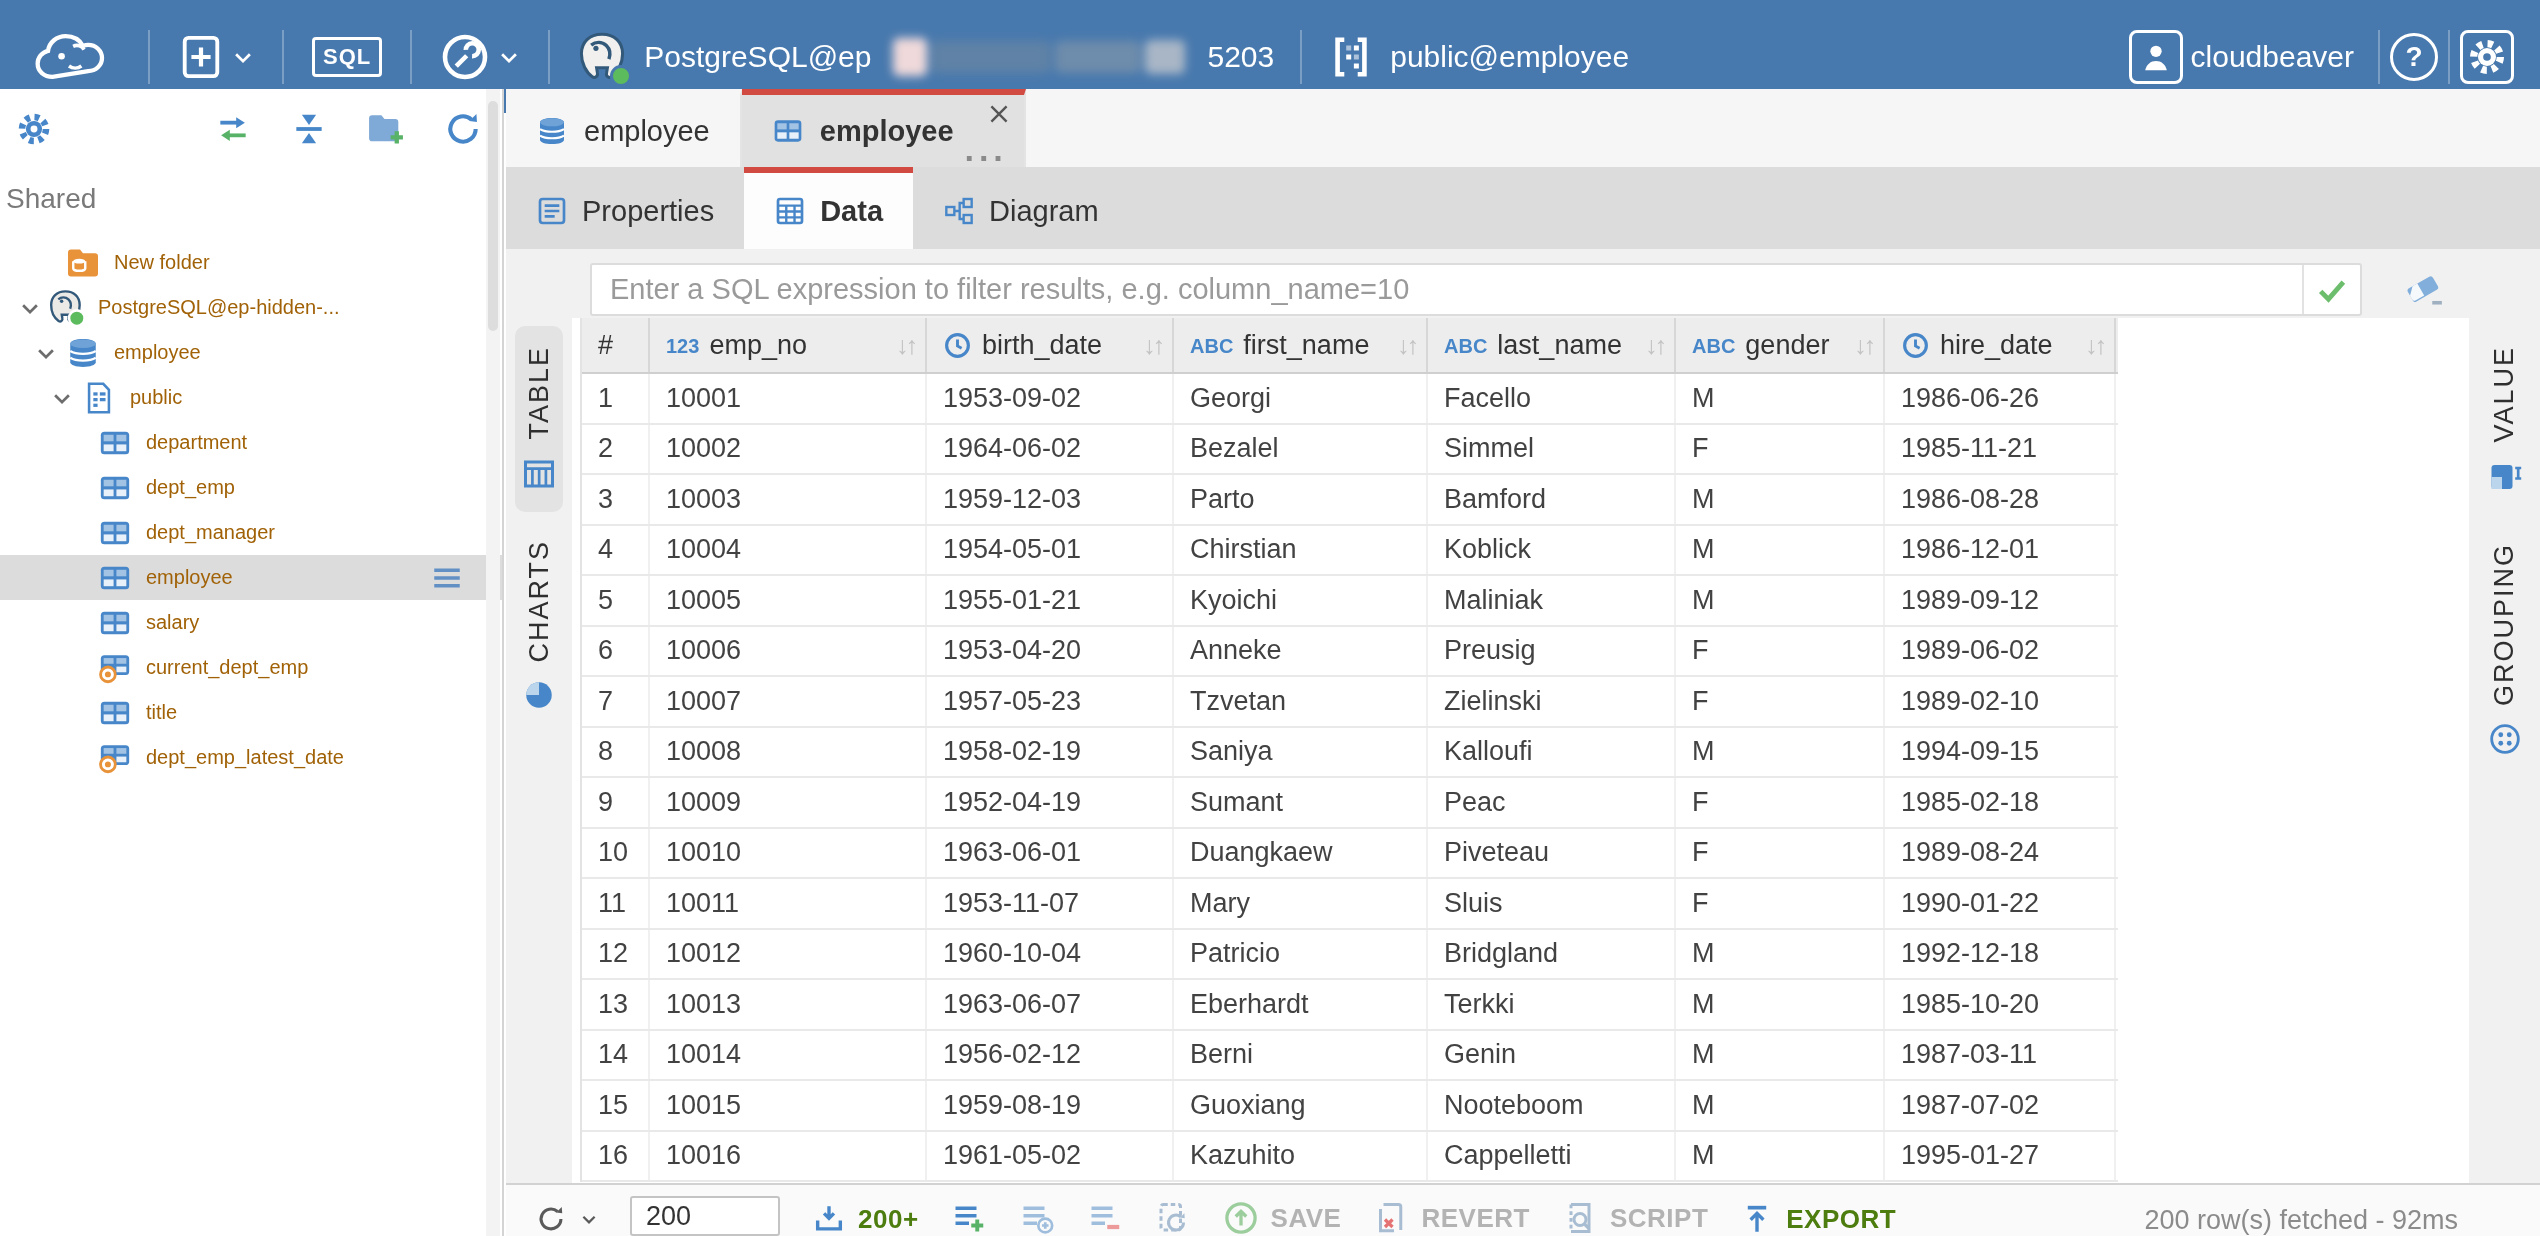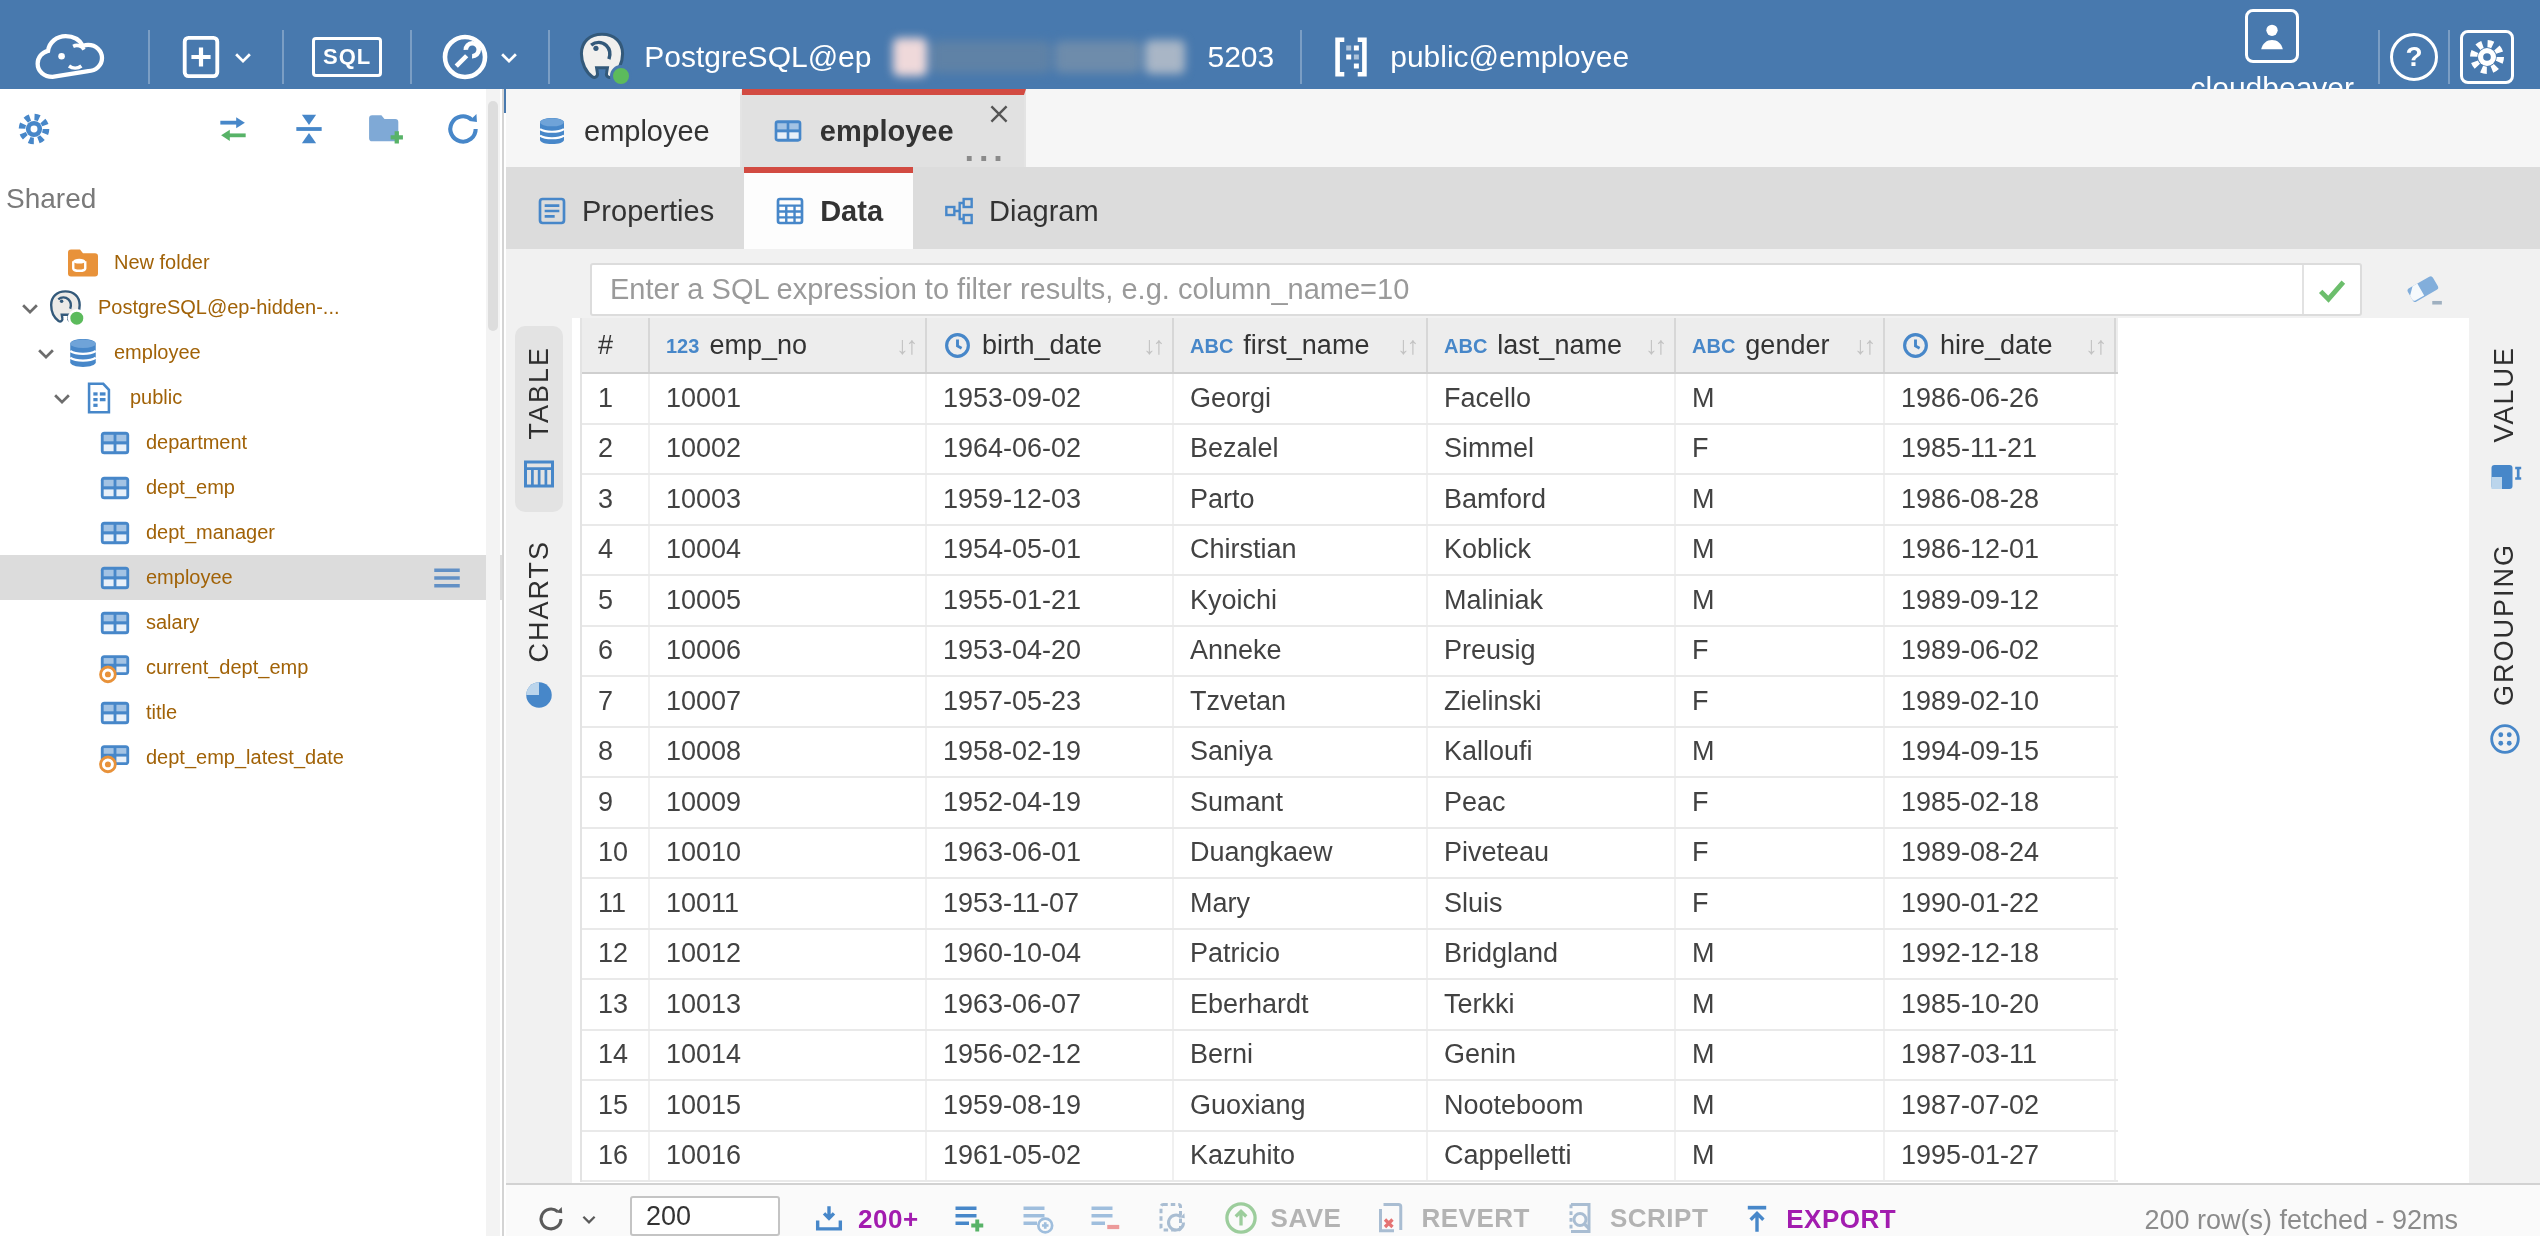--- a/index.html
+++ b/index.html
@@ -20,21 +20,21 @@
   .conn-icon-wrap{position:relative;width:52px;height:52px;flex:none;}
   .status-dot{position:absolute;right:-4px;bottom:-4px;width:22px;height:22px;border-radius:50%;
               background:#5CBB5C;border:3px solid #4879AE;}
   .redacted{display:inline-flex;align-items:center;gap:4px;margin:0 6px;filter:blur(5px);}
   .redacted i{display:inline-block;border-radius:6px;}
   .redacted .r1{width:34px;height:38px;background:#efd9da;}
   .redacted .r2{width:120px;height:32px;background:#5f82a6;}
   .redacted .r3{width:86px;height:32px;background:#6e8cab;}
   .redacted .r4{width:40px;height:34px;background:#a9b6c6;}
   .spacer{flex:1;}
-  .user{display:flex;align-items:center;gap:8px;padding:0 14px;cursor:pointer;flex-direction:column;}
+  .user{display:flex;align-items:center;gap:8px;padding:0 14px;cursor:pointer;}
   .round-btn{width:48px;height:48px;border-radius:50%;border:3px solid #fff;color:#fff;
              display:flex;align-items:center;justify-content:center;font-size:28px;font-weight:bold;
              background:none;cursor:pointer;flex:none;}
   .sq-btn{width:54px;height:54px;border-radius:8px;border:3px solid #fff;display:flex;
           align-items:center;justify-content:center;background:none;cursor:pointer;flex:none;}
 
   
   .sidebar{position:absolute;top:89px;left:0;width:504px;bottom:0;background:#fff;
            border-right:2px solid #d4d4d4;overflow:hidden;}
   .side-toolbar{display:flex;align-items:center;padding:16px 20px 0 16px;gap:38px;height:64px;}
@@ -91,21 +91,21 @@
            font-size:27px;color:#333;cursor:pointer;overflow:hidden;}
   .gh-label{margin-right:auto;white-space:nowrap;}
   .type-txt{color:#4787C9;font-weight:bold;font-size:20px;flex:none;}
   .sort-arrows{color:#c2c2c2;font-size:25px;letter-spacing:-3px;flex:none;}
   .g-row{height:50.5px;border-bottom:2px solid #e9e9e9;}
   .g-cell{display:flex;align-items:center;padding-left:16px;font-size:27px;color:#424242;
           border-right:2px solid #f0f0f0;white-space:nowrap;overflow:hidden;cursor:cell;}
 
   .bottombar{position:absolute;left:0;right:0;bottom:0;height:53px;background:#fafafa;
              border-top:2px solid #d2d2d2;display:flex;align-items:flex-end;padding-left:28px;gap:32px;}
-  .bb-item{display:flex;align-items:center;gap:12px;font-size:26px;font-weight:bold;color:#a21caf;
+  .bb-item{display:flex;align-items:center;gap:12px;font-size:26px;font-weight:bold;color:#4d7c0f;
            letter-spacing:.5px;cursor:pointer;background:none;border:none;padding:0;}
   .bb-item.disabled{color:#b3b3b3;cursor:default;}
   .bb-input{width:150px;height:40px;border:2px solid #c4c4c4;border-radius:3px;font-size:27px;
             padding:0 14px;color:#333;font-family:inherit;background:#fff;}
   .bb-status{margin-left:auto;margin-right:82px;color:#8b8b8b;font-size:27px;white-space:nowrap;}
   .lh0{line-height:0;}
 </style>
 </head>
 <body>
 

